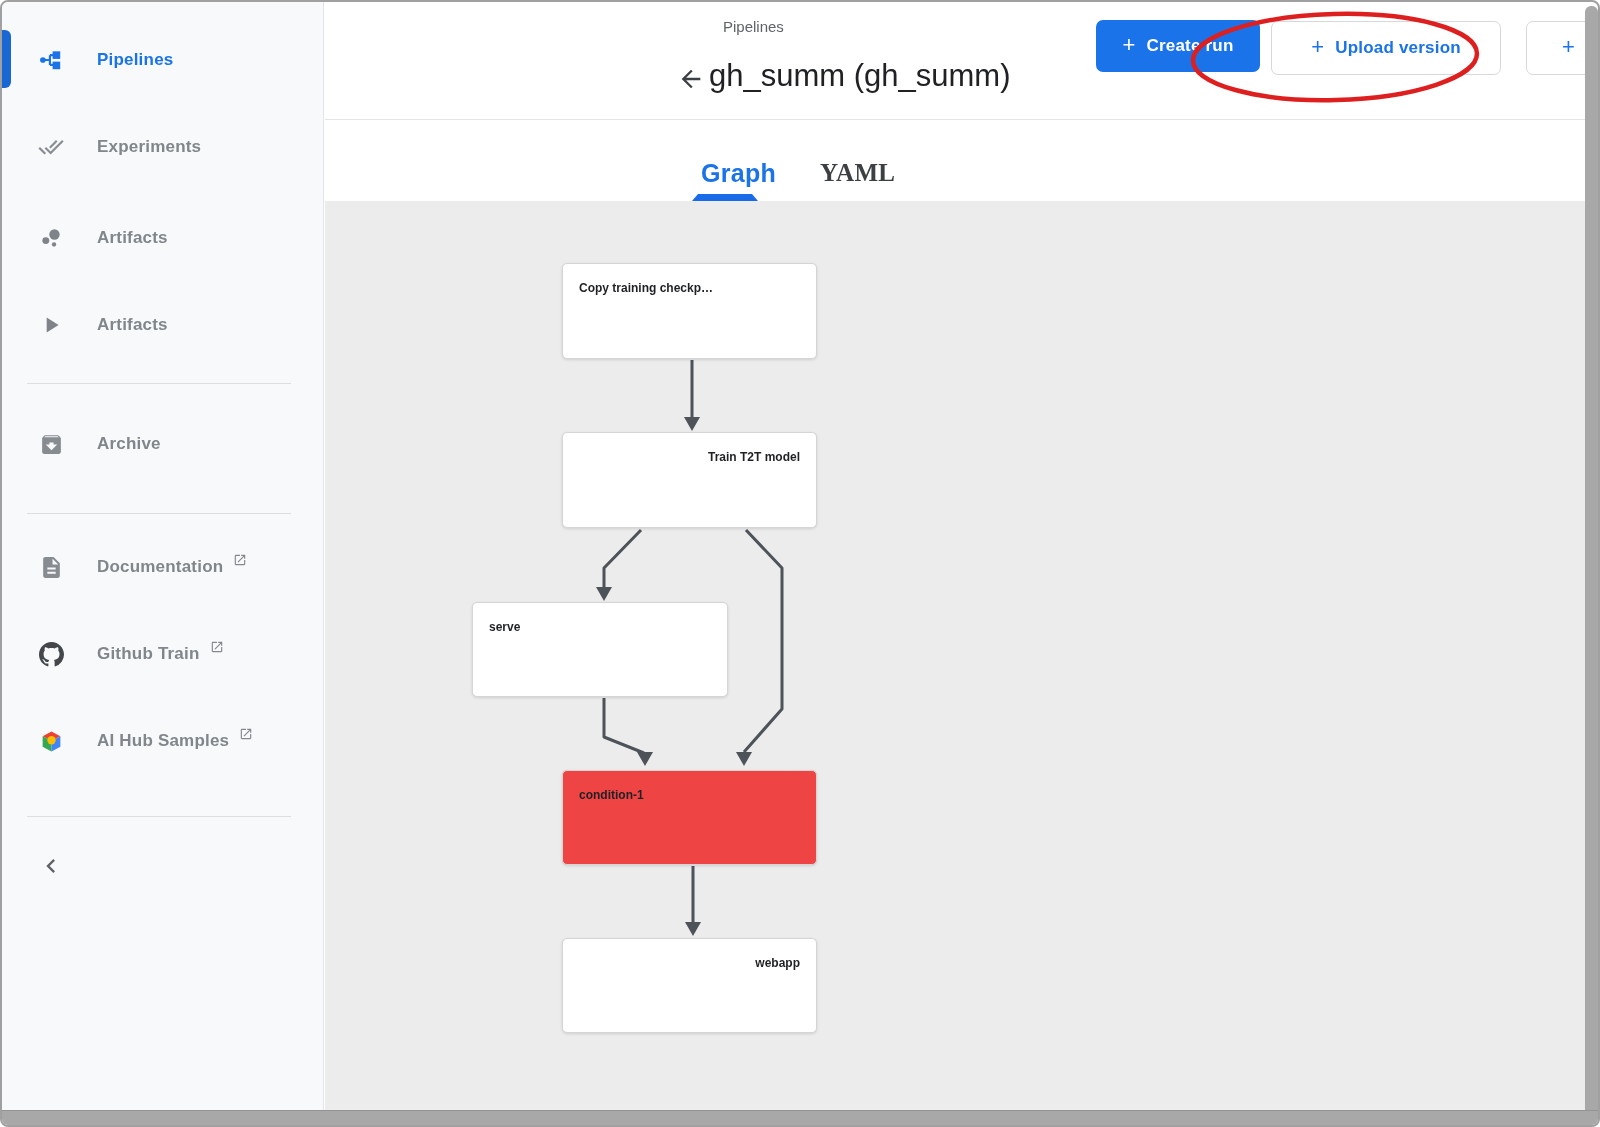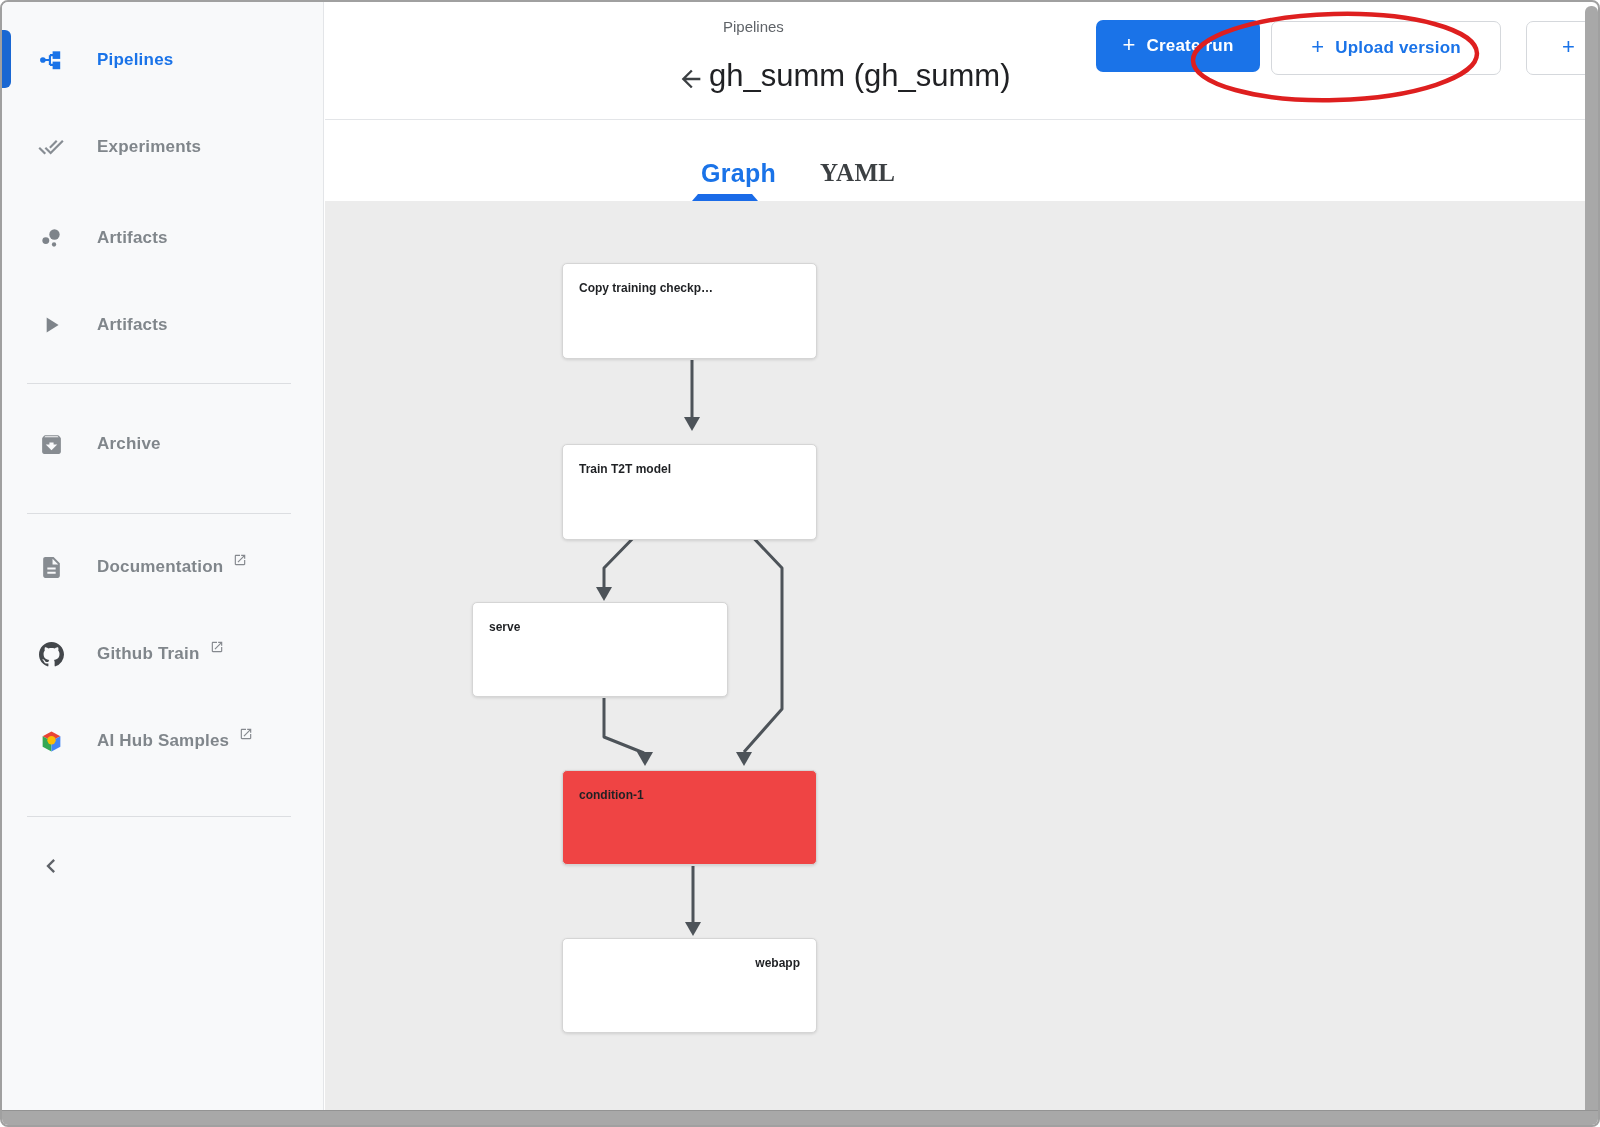--- a/index.html
+++ b/index.html
@@ -52,21 +52,21 @@
   
   .graph-area{position:absolute; left:323px; top:199px; right:13px; bottom:15px; background:#ececec; overflow:hidden;}
   .edges-svg{position:absolute; left:323px; top:199px; width:1262px; height:911px; pointer-events:none;}
   .edges-svg path{stroke:#4d5359; stroke-width:3; fill:none; stroke-linejoin:round;}
   .edges-svg polygon{fill:#4d5359;}
 
   .node{position:absolute; width:255px; height:96px; background:#fff; border:1px solid #d5d5d5; border-radius:5px;
     box-shadow:0 1px 3px rgba(0,0,0,.12); padding:17px 16px; font-size:12px; font-weight:600; color:#1f2124; cursor:pointer;}
   .node.condition{background:#ef4444;}
   .n-copy{left:560px; top:261px;}
-  .n-train{left:560px; top:442px;}
+  .n-train{left:560px; top:430px;text-align:right;}
   .n-serve{left:470px; top:600px; width:256px; height:95px;}
   .n-cond{left:560px; top:768px; height:95px;}
   .n-webapp{left:560px; top:936px; height:95px;text-align:right;}
 
   
   .v-scrollbar{position:absolute; right:0; top:4px; width:13px; bottom:15px; background:#a8a8a8; border-radius:6px 6px 0 0;}
   .h-scrollbar{position:absolute; left:0; right:0; bottom:0; height:15px; background:#a8a8a8; border-top:1px solid #939393;}
 </style>
 </head>
 <body>

